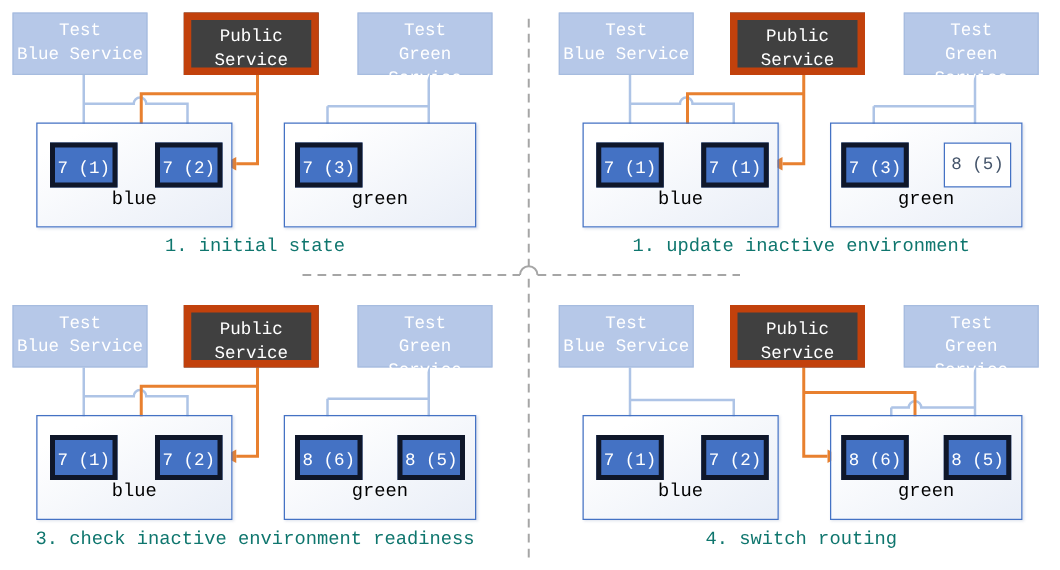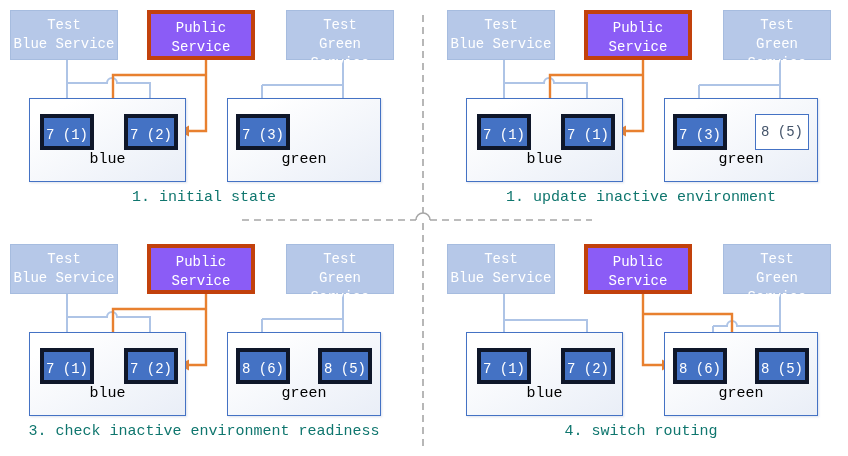--- a/index.html
+++ b/index.html
@@ -11,21 +11,21 @@
   #q1{left:0;top:0;} #q2{left:424px;top:0;} #q3{left:0;top:228px;} #q4{left:424px;top:228px;}
   .qinner{position:absolute;left:0;top:0;width:424px;height:228px;}
   .q-right .qinner{left:13px;}
   .q-bottom .qinner{top:6px;}
 
   .svc{
     position:absolute;top:10px;width:108px;height:50px;box-sizing:border-box;
     text-align:center;font-size:14px;line-height:19px;padding-top:5px;color:#ffffff;
   }
   .svc.test{background:#b6c8e8;border:1px solid #a6bcdf;}
-  .svc.pub{background:#8b5cf6;border:4px solid #c2410c;}
+  .svc.pub{background:#404040;border:6px solid #c2410c;}
   .svc.s-left{left:10px;} .svc.s-mid{left:147px;} .svc.s-right{left:286px;}
 
   .env{
     position:absolute;top:98px;height:84px;box-sizing:border-box;
     border:1px solid #4472c4;
     background:linear-gradient(150deg,#ffffff 15%,#e9eef7 100%);
     box-shadow:1px 1px 2px rgba(120,140,180,0.25);
   }
   .env.e-blue{left:29px;width:157px;}
   .env.e-green{left:227px;width:154px;}

